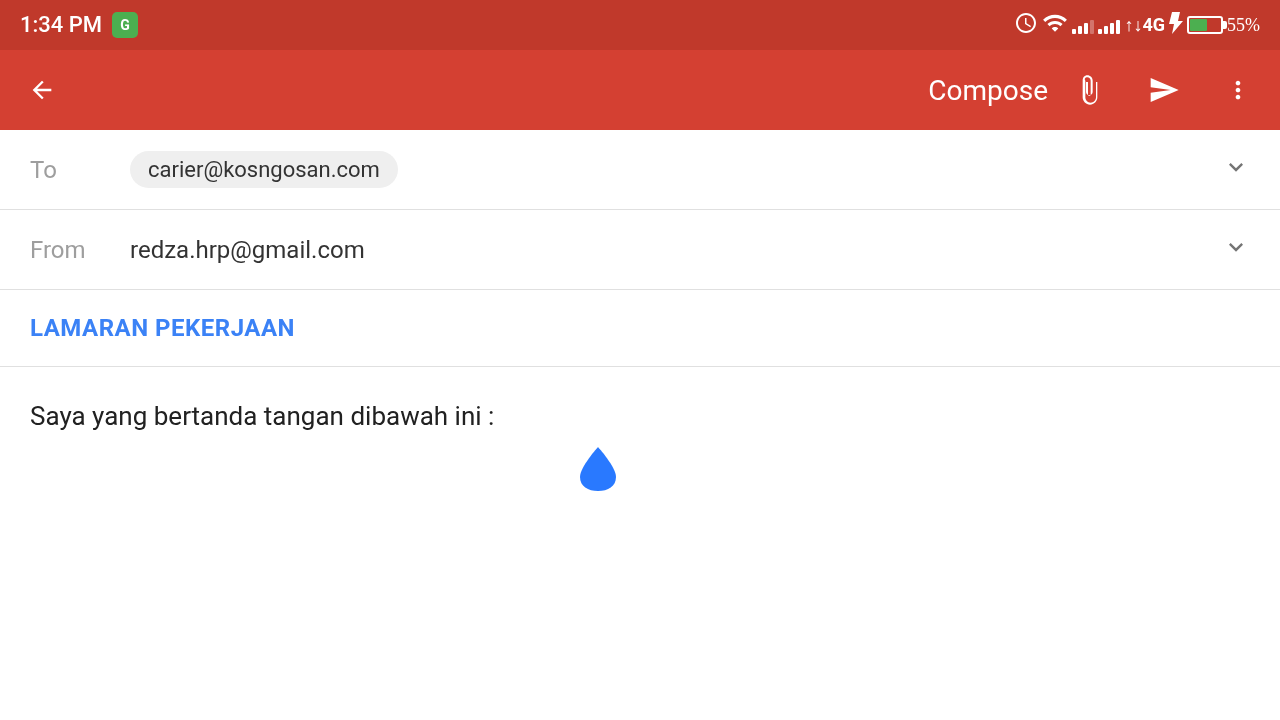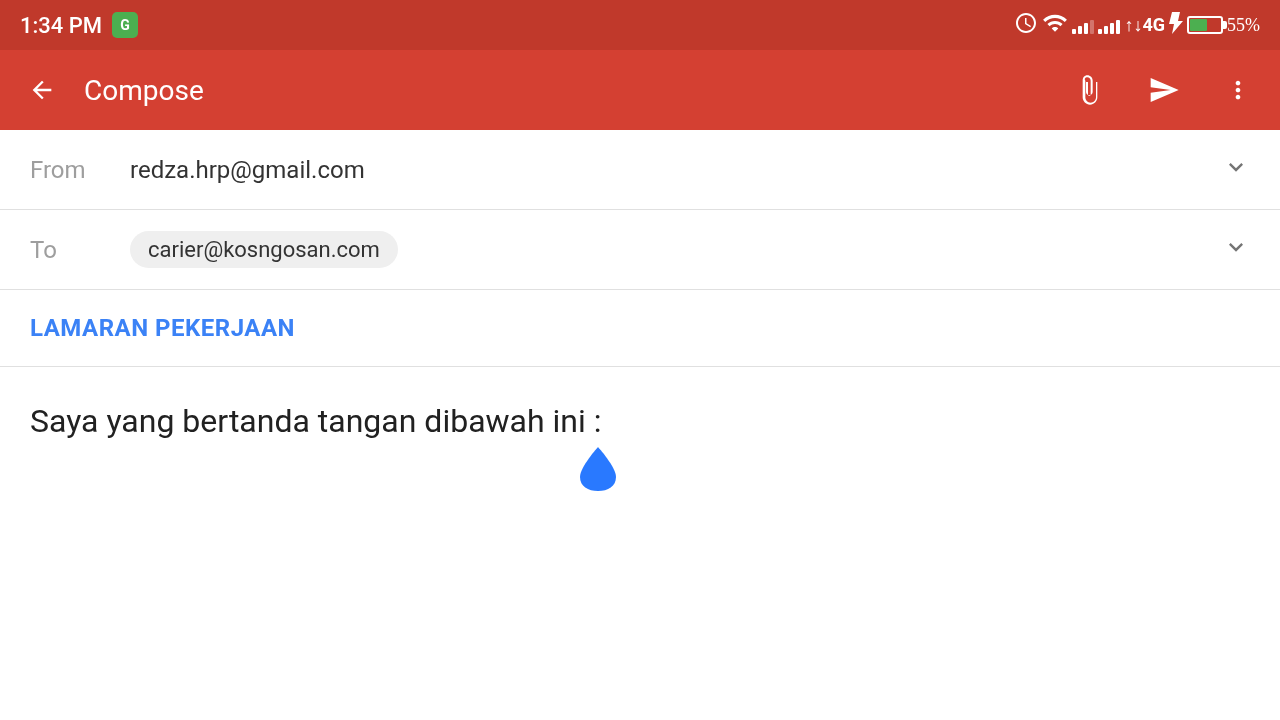--- a/index.html
+++ b/index.html
@@ -23,21 +23,21 @@
       background: #c0392b;
       display: flex;
       align-items: center;
       justify-content: space-between;
       padding: 0 20px;
       color: white;
     }
 
     .status-bar-left {
       display: flex;
-      align-items: center;
+      align-items: flex-start;
       gap: 10px;
     }
 
     .status-time {
       font-size: 22px;
       font-weight: 500;
       color: white;
     }
 
     .status-app-icon {
@@ -109,20 +109,21 @@
 
     
     .toolbar {
       width: 100%;
       height: 80px;
       background: #d44032;
       display: flex;
       align-items: center;
       padding: 0 20px;
       gap: 20px;
+      text-align: right;
     }
 
     .toolbar-back {
       color: white;
       font-size: 28px;
       cursor: pointer;
       display: flex;
       align-items: center;
       justify-content: center;
       width: 44px;
@@ -225,21 +226,21 @@
       text-align: center;
     }
 
     
     .body-row {
       padding: 30px 30px;
       position: relative;
     }
 
     .body-text {
-      font-size: 32px;
+      font-size: 26px;
       color: #212121;
       line-height: 1.5;
     }
 
     
     .water-drop {
       position: absolute;
       left: 580px;
       top: 80px;
       width: 36px;
@@ -338,41 +339,41 @@
       <svg width="28" height="28" viewBox="0 0 24 24" fill="white">
         <path d="M12 8c1.1 0 2-.9 2-2s-.9-2-2-2-2 .9-2 2 .9 2 2 2zm0 2c-1.1 0-2 .9-2 2s.9 2 2 2 2-.9 2-2-.9-2-2-2zm0 6c-1.1 0-2 .9-2 2s.9 2 2 2 2-.9 2-2-.9-2-2-2z"></path>
       </svg>
     </div>
   </div>
 </div>
 
 <div class="email-compose">
 
   <div class="field-row">
+    <span class="field-label">To</span>
+    <div class="recipient-chip">
+      <span>carier@kosngosan.com</span>
+    </div>
+    <span class="field-chevron">
+      <svg width="28" height="28" viewBox="0 0 24 24" fill="#757575">
+        <path d="M7.41 8.59L12 13.17l4.59-4.58L18 10l-6 6-6-6 1.41-1.41z"></path>
+      </svg>
+    </span>
+  </div>
+
+  <div class="field-row">
     <span class="field-label">From</span>
     <span class="field-value">redza.hrp@gmail.com</span>
     <span class="field-chevron">
       <svg width="28" height="28" viewBox="0 0 24 24" fill="#757575">
         <path d="M7.41 8.59L12 13.17l4.59-4.58L18 10l-6 6-6-6 1.41-1.41z"></path>
       </svg>
     </span>
   </div>
 
-  <div class="field-row">
-    <span class="field-label">To</span>
-    <div class="recipient-chip">
-      <span>carier@kosngosan.com</span>
-    </div>
-    <span class="field-chevron">
-      <svg width="28" height="28" viewBox="0 0 24 24" fill="#757575">
-        <path d="M7.41 8.59L12 13.17l4.59-4.58L18 10l-6 6-6-6 1.41-1.41z"></path>
-      </svg>
-    </span>
-  </div>
-
   <div class="subject-row">
     <span class="subject-text">LAMARAN PEKERJAAN</span>
   </div>
 
   <div class="body-row">
     <p class="body-text">Saya yang bertanda tangan dibawah ini :</p>
 
     <svg class="water-drop" viewBox="0 0 36 44" xmlns="http://www.w3.org/2000/svg">
       <path d="M18 0 C18 0 0 20 0 30 C0 39.4 8.06 44 18 44 C27.94 44 36 39.4 36 30 C36 20 18 0 18 0Z" fill="#2979FF"></path>
     </svg>

